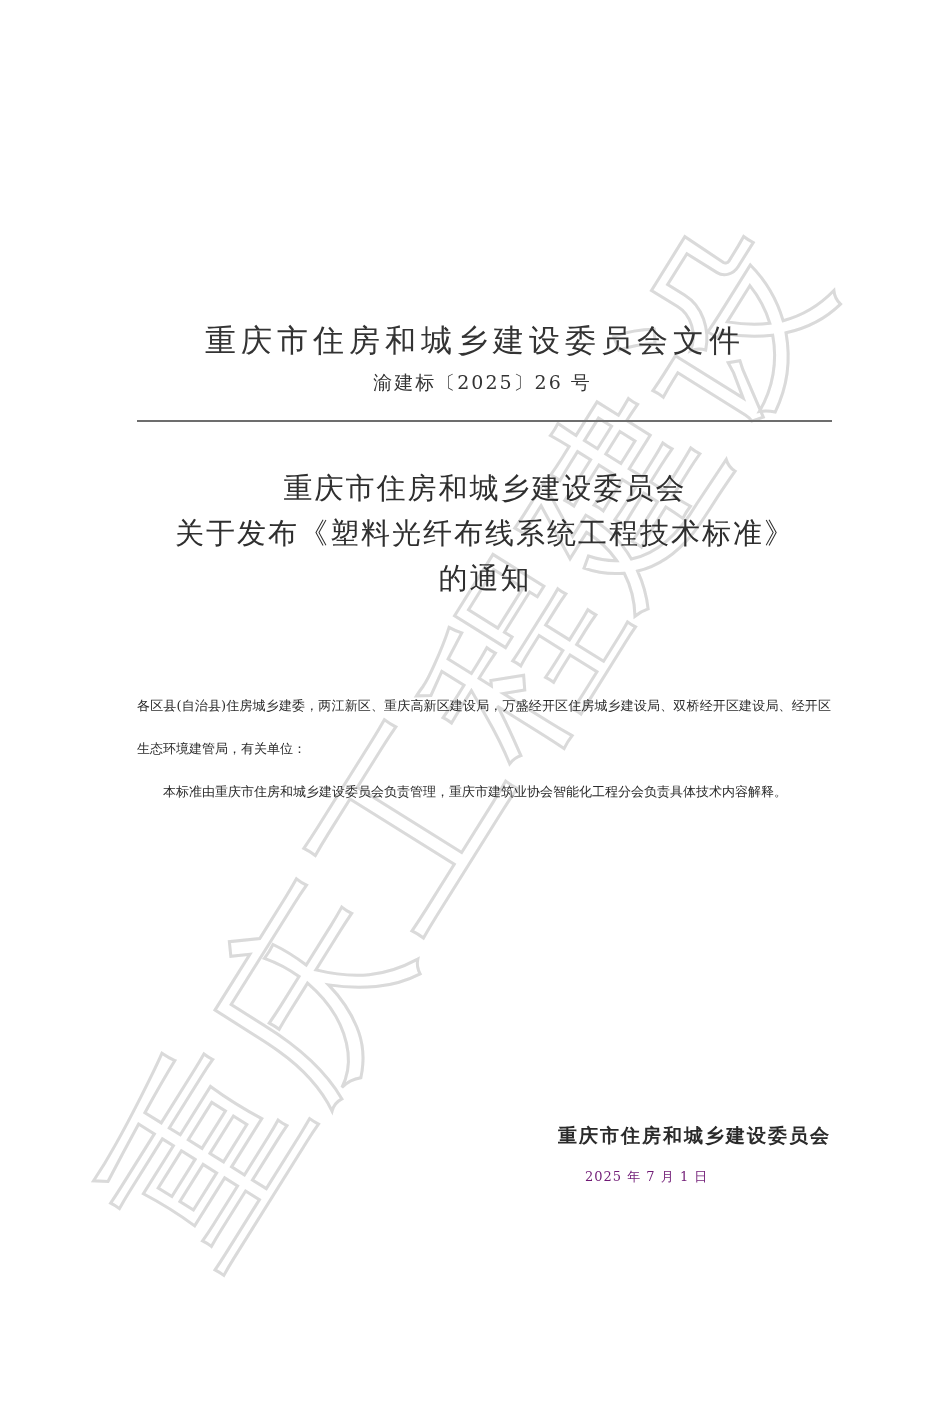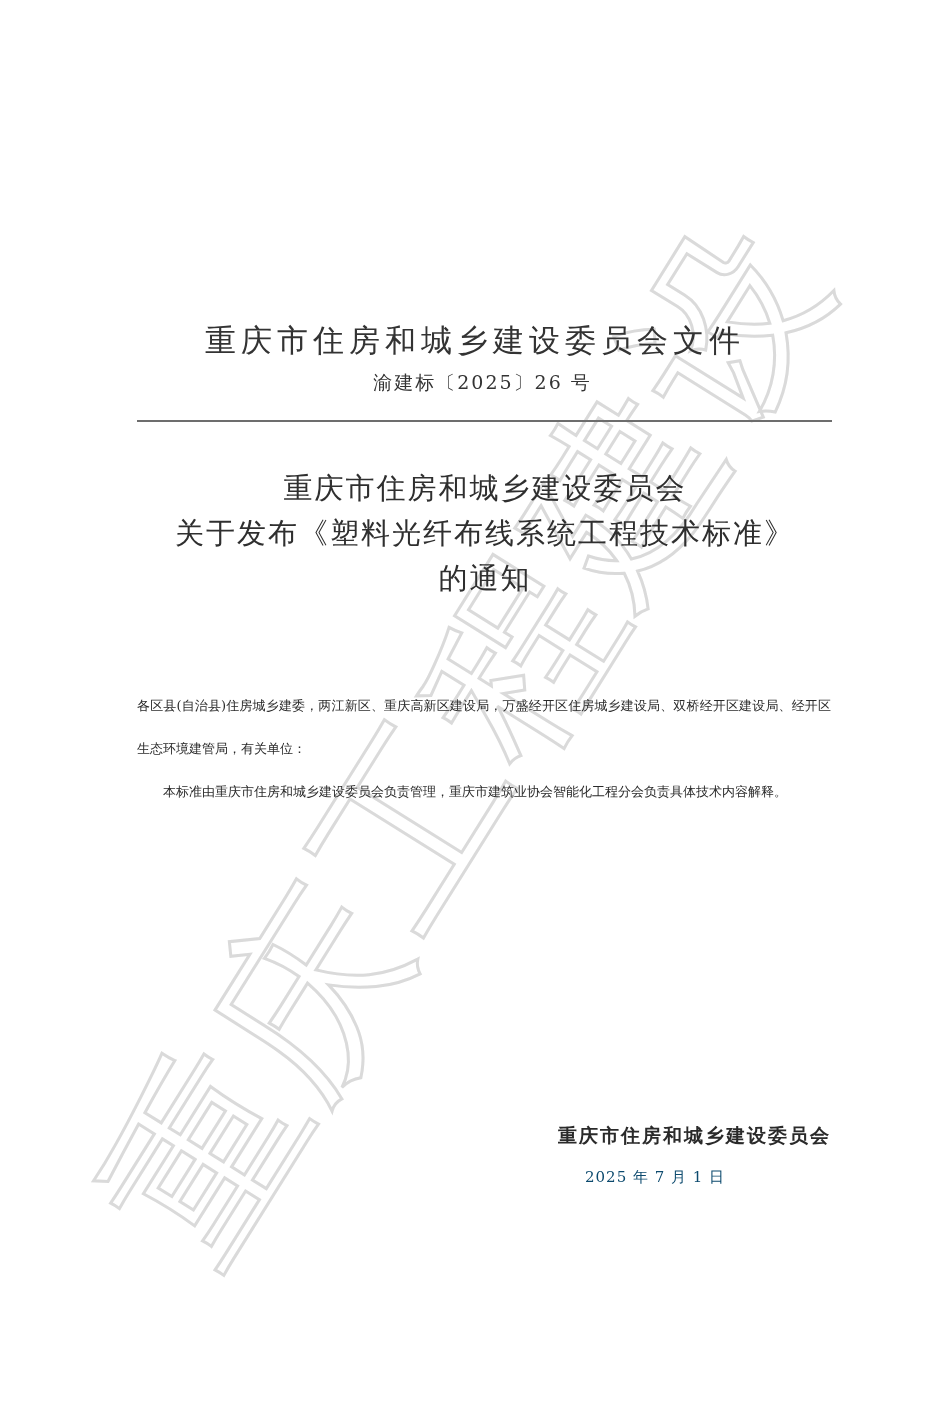--- a/index.html
+++ b/index.html
@@ -114,23 +114,23 @@
     font-size: 19px;
     letter-spacing: 2px;
     color: #2a2a2a;
     line-height: 34px;
     white-space: nowrap;
   }
   .signature-date {
     position: absolute;
     left: 585px;
     top: 1160px;
-    font-size: 15px;
+    font-size: 13px;
     letter-spacing: 1px;
-    color: #0c4a6e;
+    color: #701a75;
     line-height: 34px;
     white-space: nowrap;
   }
 </style>
 </head>
 <body>
 
 <div class="page">
 
   <div class="watermark">

